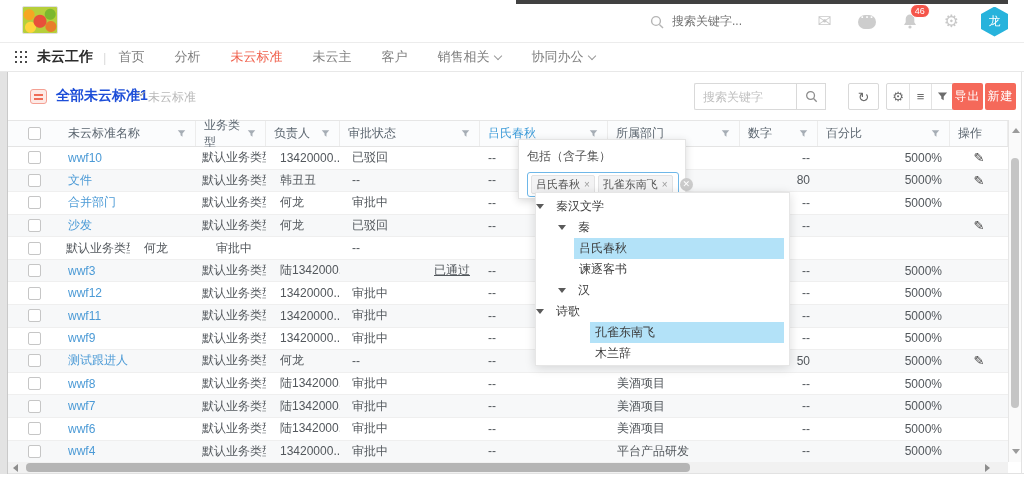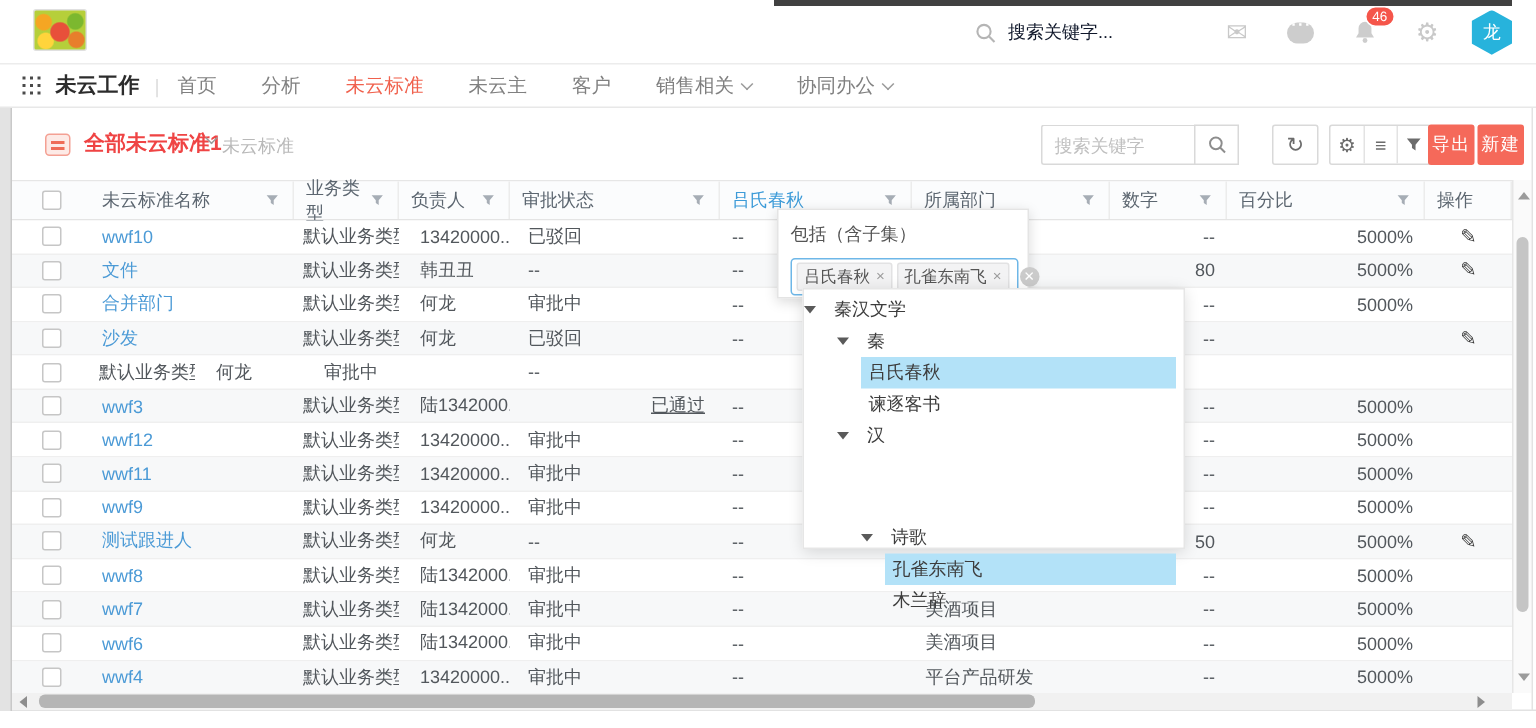--- a/index.html
+++ b/index.html
@@ -11,21 +11,21 @@
   .dark-strip { position:absolute; left:516px; top:0; width:492px; height:4px; background:#414141; }
   .logo { position:absolute; left:22px; top:6px; width:36px; height:28px; border:1px solid #e0e0e0; border-radius:2px;
     background:
       radial-gradient(circle at 50% 55%, #e8503a 0 6px, transparent 7px),
       radial-gradient(circle at 18% 30%, #f5a623 0 5px, transparent 6px),
       radial-gradient(circle at 80% 28%, #7cb82f 0 5px, transparent 6px),
       radial-gradient(circle at 22% 78%, #ffd43b 0 5px, transparent 6px),
       radial-gradient(circle at 82% 75%, #e87e2b 0 5px, transparent 6px),
       #b6cf3a; }
   .top-search { position:absolute; left:650px; top:13px; display:flex; align-items:center; gap:8px; }
-  .top-search .ph { font-size:12px; color:#0f172a; }
+  .top-search .ph { font-size:12px; color:#737373; }
   .tb-icons { position:absolute; right:16px; top:0; height:43px; display:flex; align-items:center; }
   .ticon { color:#c9c9c9; margin-left:26px; position:relative; display:flex; align-items:center; }
   .chat-bubble { width:18px; height:14px; background:#cdcdcd; border-radius:7px; position:relative; }
   .chat-bubble::before { content:""; position:absolute; left:3px; bottom:-3px; border:3px solid transparent; border-top-color:#cdcdcd; }
   .chat-bubble::after { content:"···"; position:absolute; left:3px; top:-4px; color:#fff; font-weight:bold; font-size:11px; letter-spacing:1px; }
   .badge { position:absolute; top:-9px; left:8px; background:#f5554a; color:#fff; font-size:9px; line-height:12px; padding:0 4px; border-radius:8px; border:1px solid #fff; }
   .avatar { width:27px; height:30px; background:#27b3dc; color:#fff; font-size:12px; display:flex; align-items:center; justify-content:center;
     clip-path:polygon(50% 0,100% 25%,100% 75%,50% 100%,0 75%,0 25%); margin-left:22px; }
 
   
@@ -42,21 +42,21 @@
 
   
   .left-strip { position:absolute; left:0; top:72px; width:8px; height:402px; background:#e3e3e3; border-right:1px solid #c9c9c9; z-index:3; }
   .right-edge { position:absolute; left:1021px; top:72px; width:1px; height:402px; background:#e3e3e3; z-index:3; }
   .bottom-line { position:absolute; left:0; top:473px; width:1024px; height:1px; background:#e2e2e2; }
 
   
   .toolbar { position:absolute; left:8px; top:72px; width:1013px; height:48px; background:#fff; }
   .view-icon { position:absolute; left:22px; top:17px; width:17px; height:15px; background:#fdeae6; border:1px solid #f4a093; border-radius:3px; }
   .view-icon::after { content:""; position:absolute; left:3px; top:4px; width:9px; height:2px; background:#ef6c57; box-shadow:0 4px 0 #ef6c57; }
-  .view-title { position:absolute; left:48px; top:15px; font-size:14px; font-weight:bold; color:#ef4444; }
+  .view-title { position:absolute; left:48px; top:15px; font-size:14px; font-weight:bold; color:#1d4ed8; }
   .view-chev { position:absolute; left:124px; top:20px; }
   .obj-name { position:absolute; left:140px; top:17px; font-size:12px; color:#b9b9b9; }
   .tb-search { position:absolute; left:686px; top:11px; width:132px; height:27px; display:flex; }
   .tb-search input { width:102px; height:27px; border:1px solid #d9d9d9; border-right:none; border-radius:2px 0 0 2px; padding:0 8px; font-size:12px; color:#555; outline:none; }
   .tb-search input::placeholder { color:#c0c0c0; }
   .tb-search .sbtn { width:30px; height:27px; border:1px solid #d9d9d9; background:#fff; display:flex; align-items:center; justify-content:center; cursor:pointer; }
   .sq-btn { position:absolute; top:11px; height:27px; background:#fff; border:1px solid #d9d9d9; border-radius:2px; display:flex; align-items:center; justify-content:center; color:#6c6c6c; cursor:pointer; }
   .btn-refresh { left:840px; width:31px; font-size:14px; }
   .btn-group { position:absolute; left:878px; top:11px; height:27px; border:1px solid #d9d9d9; border-radius:2px; display:flex; background:#fff; }
   .btn-group .cell { width:22px; display:flex; align-items:center; justify-content:center; color:#6c6c6c; cursor:pointer; }
@@ -517,21 +517,21 @@
     <div class="tree-row" style="padding-left: 38px;">
       <span class="tlabel sel">吕氏春秋</span>
     </div>
     <div class="tree-row" style="padding-left: 38px;">
       <span class="tlabel">谏逐客书</span>
     </div>
     <div class="tree-row" style="padding-left: 22px;">
       <span class="tcaret"></span>
       <span class="tlabel">汉</span>
     </div>
-    <div class="tree-row" style="padding-left: 38px; margin-top: 47px;">
+    <div class="tree-row" style="">
       <span class="tcaret"></span>
       <span class="tlabel">诗歌</span>
     </div>
     <div class="tree-row" style="padding-left: 54px;">
       <span class="tlabel sel">孔雀东南飞</span>
     </div>
     <div class="tree-row" style="padding-left: 54px;">
       <span class="tlabel">木兰辞</span>
     </div>
   </div>

